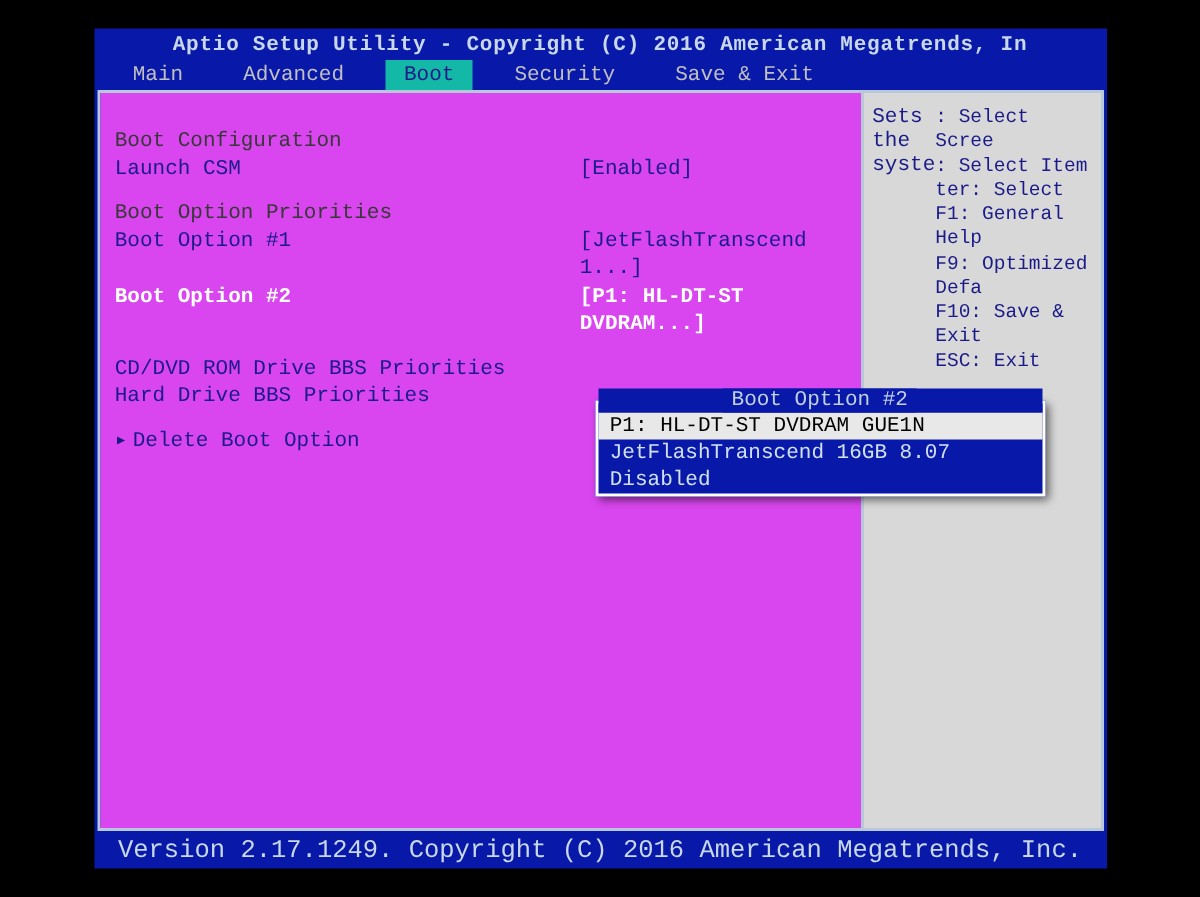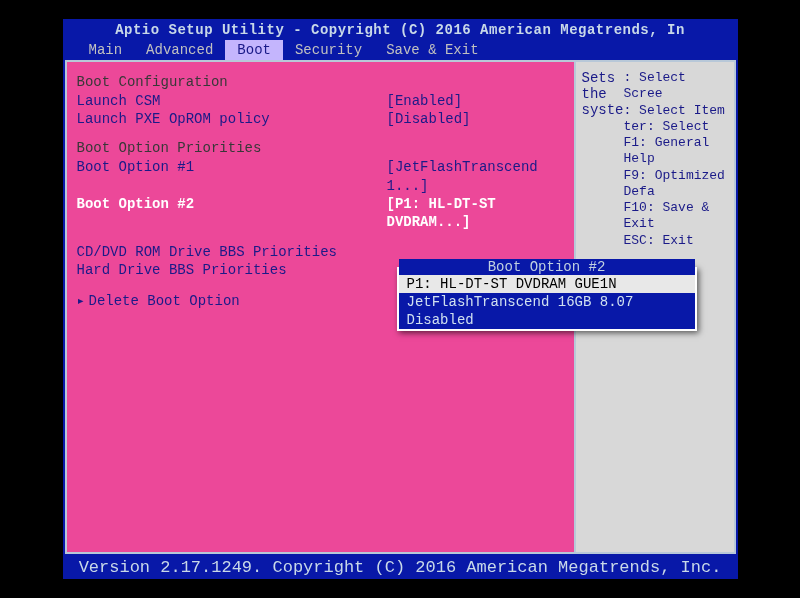--- a/index.html
+++ b/index.html
@@ -24,43 +24,43 @@
     }
     .title-bar {
       color: #c8d8e8;
       text-align: center;
       padding: 3px 0 2px;
       font-weight: bold;
       letter-spacing: 0.5px;
     }
     .tab-bar {
       display: flex;
-      gap: 0;
+      gap: 16px;
       padding: 0 14px;
     }
     .tab {
       color: #c0c0c0;
       padding: 2px 12px;
     }
     .tab.active {
-      background: #c4b5fd;
+      background: #14b8a6;
       color: #1a1a88;
     }
     .content-area {
       flex: 1;
       border: 2px solid #b8c8d8;
       border-top: 2px solid #b8c8d8;
       margin: 0 2px;
       display: flex;
       position: relative;
     }
     .main-panel {
       flex: 1;
-      background: #ec4899;
-      padding: 12px 10px;
+      background: #d946ef;
+      padding: 24px 10px;
       border-right: 2px solid #b8c8d8;
       position: relative;
     }
     .side-panel {
       width: 158px;
       background: #d8d8d8;
       padding: 8px 6px;
       display: flex;
       flex-direction: row;
     }
@@ -153,24 +153,20 @@
     <div class="tab">Security</div>
     <div class="tab">Save &amp; Exit</div>
   </div>
   <div class="content-area">
     <div class="main-panel">
       <div class="section-header">Boot Configuration</div>
       <div class="row">
         <div class="row-label">Launch CSM</div>
         <div class="row-value">[Enabled]</div>
       </div>
-      <div class="row">
-        <div class="row-label">Launch PXE OpROM policy</div>
-        <div class="row-value">[Disabled]</div>
-      </div>
       <div class="spacer"></div>
       <div class="section-header">Boot Option Priorities</div>
       <div class="row">
         <div class="row-label">Boot Option #1</div>
         <div class="row-value">[JetFlashTranscend 1...]</div>
       </div>
       <div class="row selected">
         <div class="row-label">Boot Option #2</div>
         <div class="row-value">[P1: HL-DT-ST DVDRAM...]</div>
       </div>

